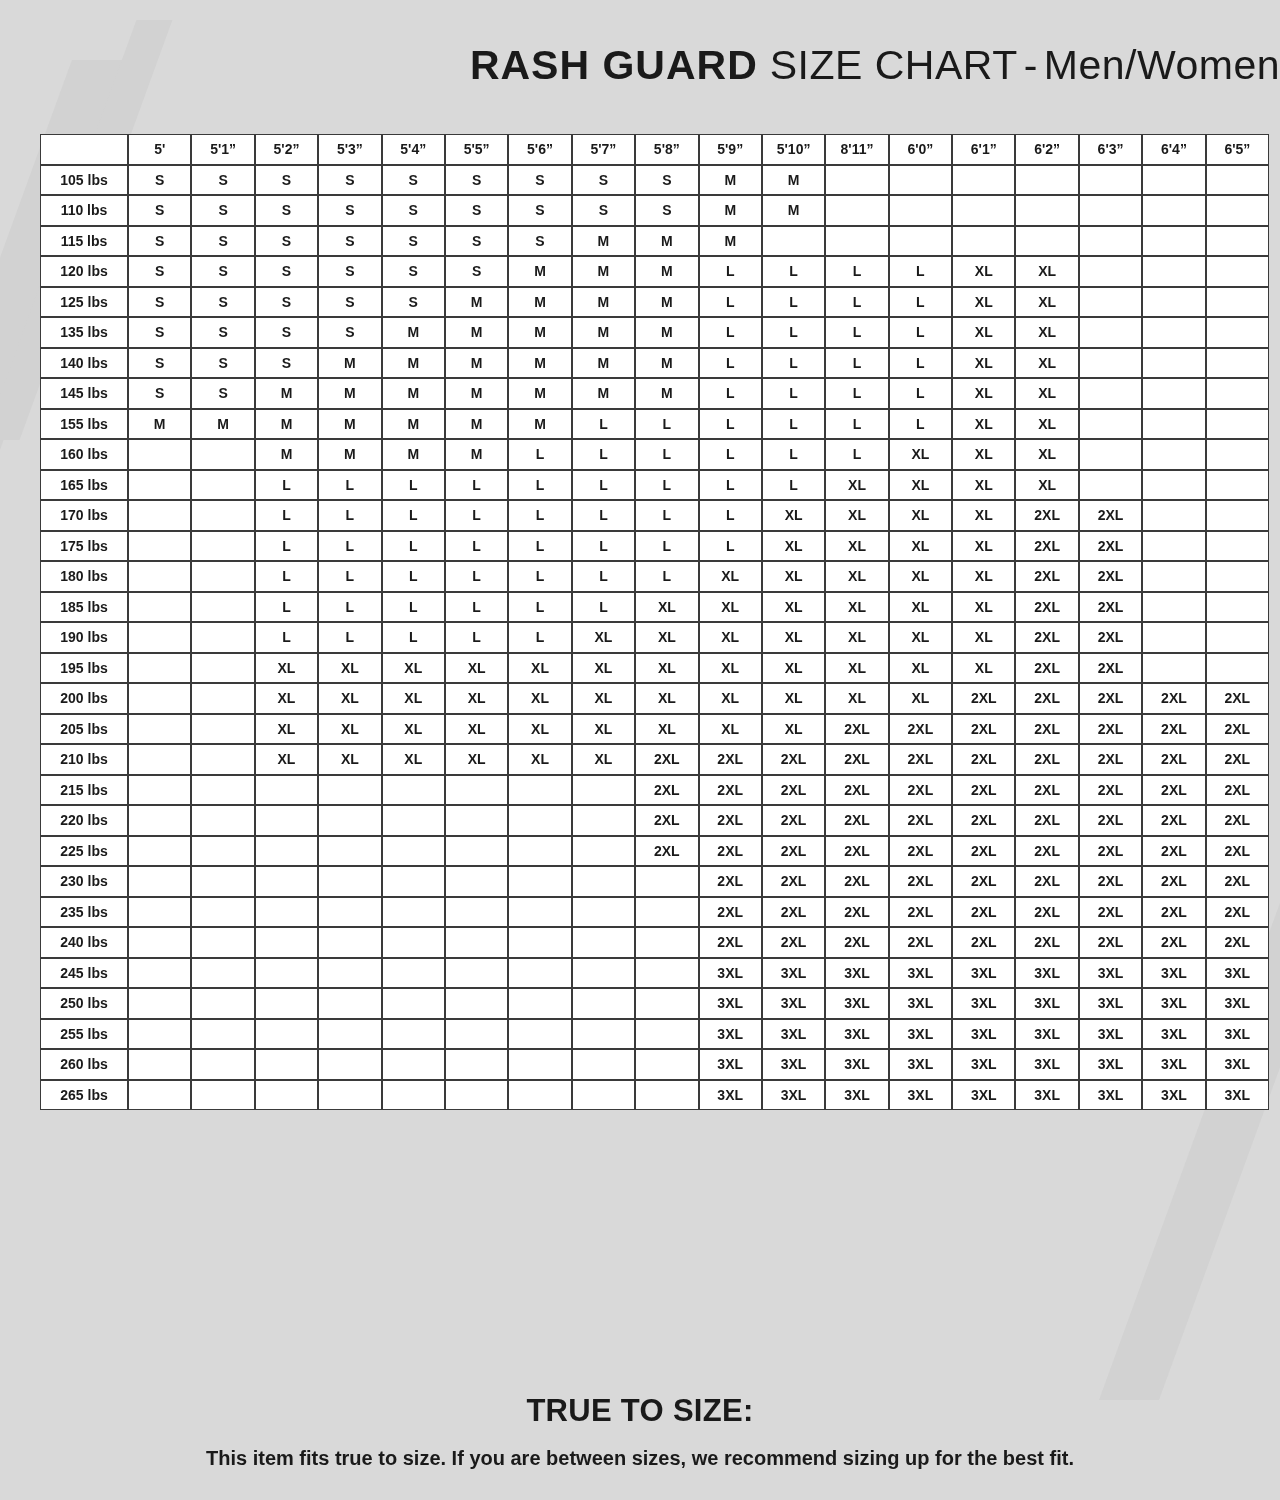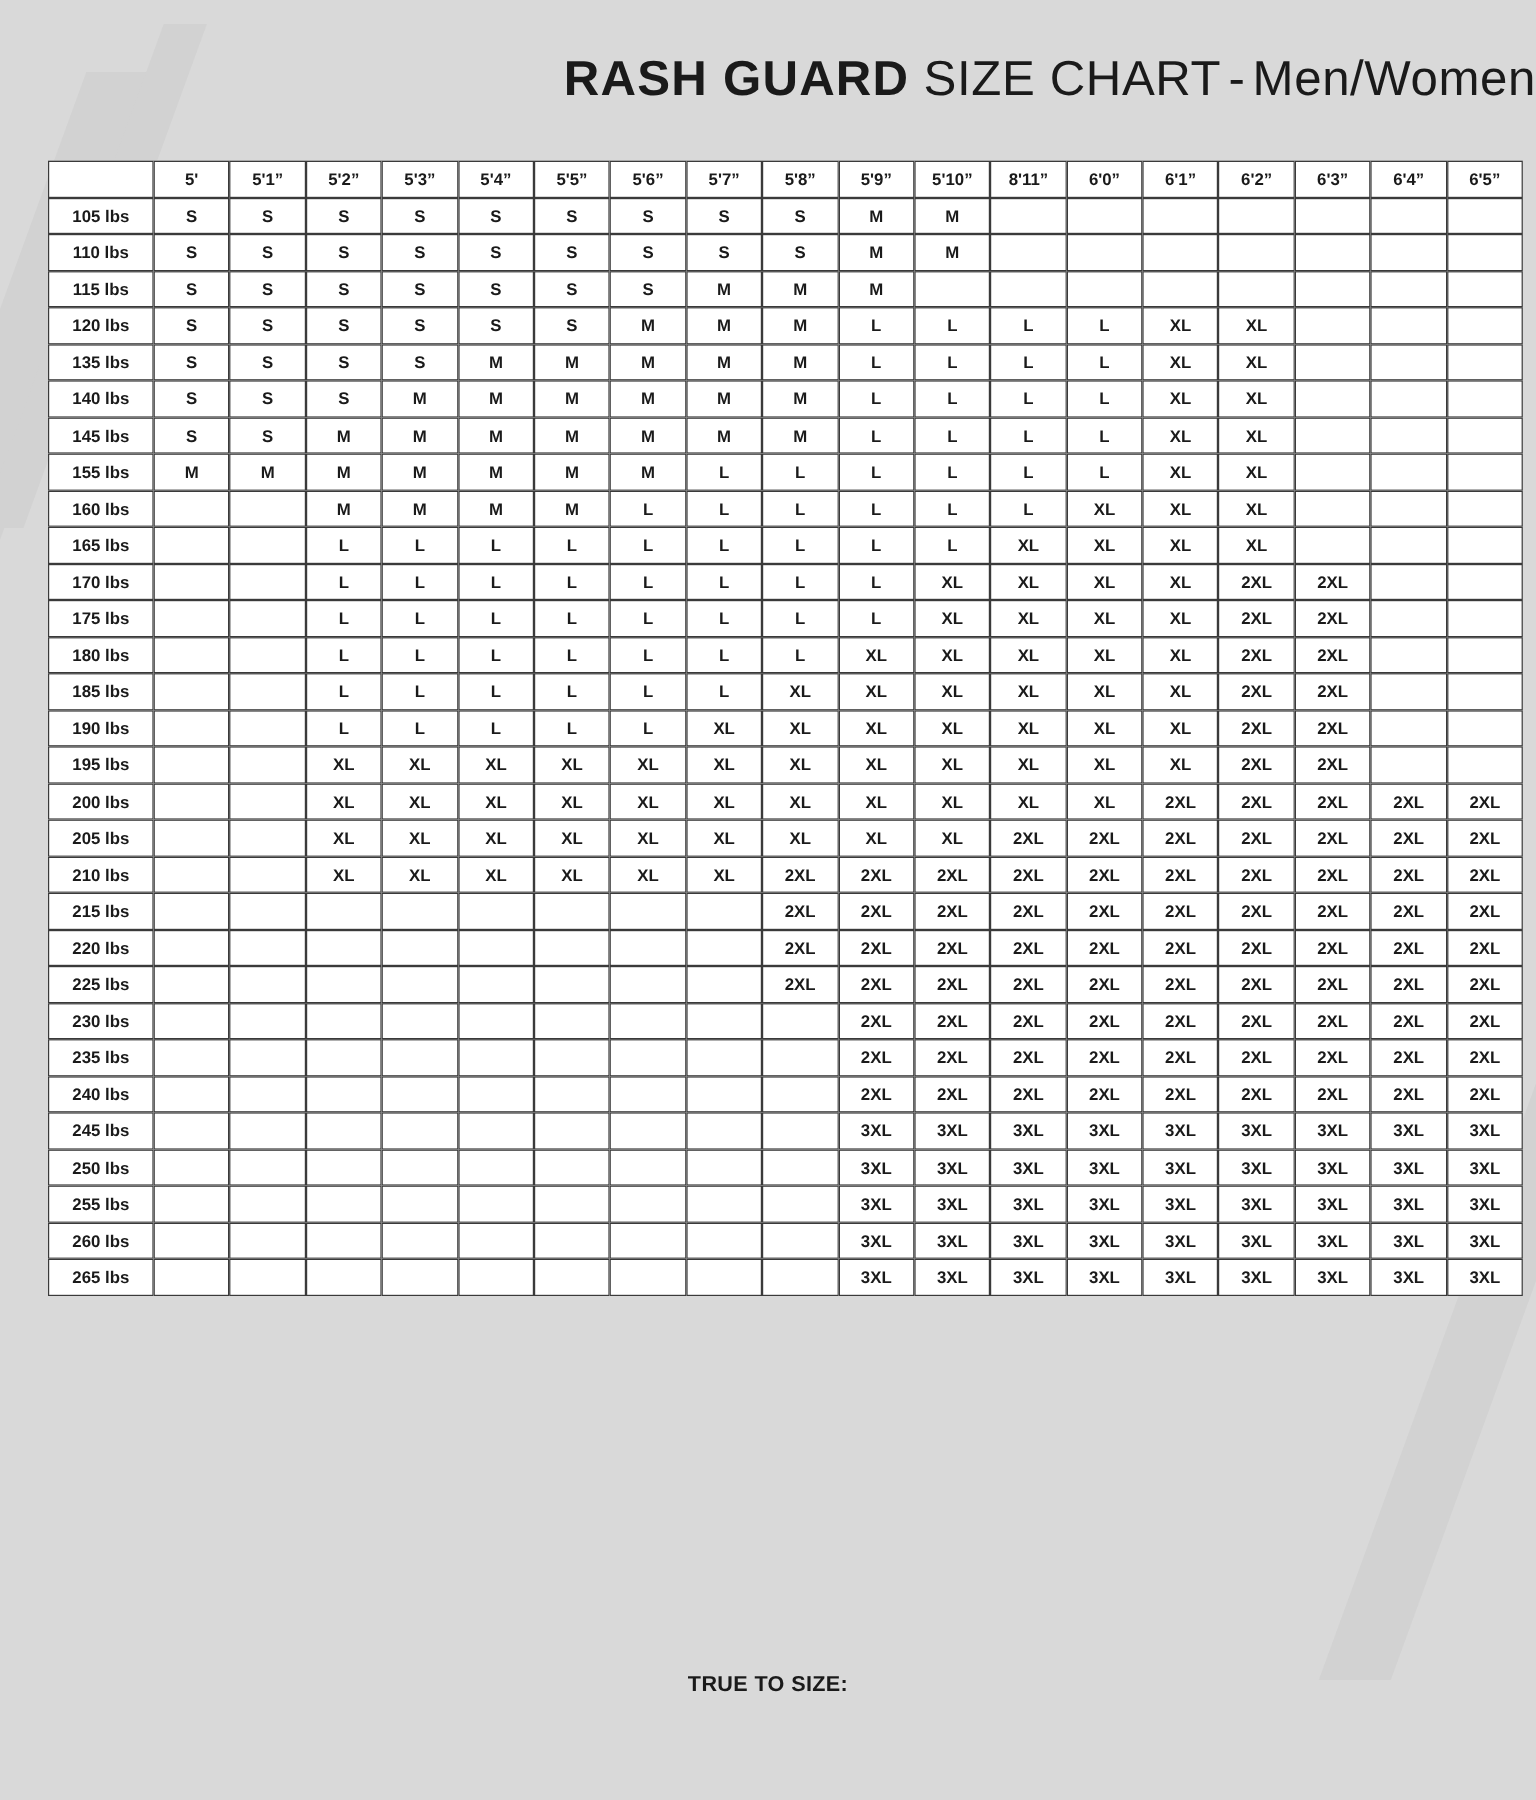--- a/index.html
+++ b/index.html
@@ -99,21 +99,21 @@
   td.xxxl{ background: #2fd8e8; }
 
   .footer {
     position: absolute;
     left: 0;
     right: 0;
     top: 1393px;
     text-align: center;
   }
   .footer .true-to-size {
-    font-size: 18px;
+    font-size: 31px;
     font-weight: bold;
     letter-spacing: 0.3px;
   }
   .footer .note {
     margin-top: 18px;
     font-size: 20px;
     font-weight: bold;
   }
 </style>
 </head>
@@ -254,20 +254,41 @@
           <td class="l">L</td>
           <td class="l">L</td>
           <td class="l">L</td>
           <td class="xl">XL</td>
           <td class="xl">XL</td>
           <td class="empty"></td>
           <td class="empty"></td>
           <td class="empty"></td>
         </tr>
         <tr>
+          <td class="rowhead">125 lbs</td>
+          <td class="s">S</td>
+          <td class="s">S</td>
+          <td class="s">S</td>
+          <td class="s">S</td>
+          <td class="s">S</td>
+          <td class="m">M</td>
+          <td class="m">M</td>
+          <td class="m">M</td>
+          <td class="m">M</td>
+          <td class="l">L</td>
+          <td class="l">L</td>
+          <td class="l">L</td>
+          <td class="l">L</td>
+          <td class="xl">XL</td>
+          <td class="xl">XL</td>
+          <td class="empty"></td>
+          <td class="empty"></td>
+          <td class="empty"></td>
+        </tr>
+        <tr>
           <td class="rowhead">135 lbs</td>
           <td class="s">S</td>
           <td class="s">S</td>
           <td class="s">S</td>
           <td class="s">S</td>
           <td class="m">M</td>
           <td class="m">M</td>
           <td class="m">M</td>
           <td class="m">M</td>
           <td class="m">M</td>
@@ -805,13 +826,14 @@
           <td class="xxxl">3XL</td>
           <td class="xxxl">3XL</td>
           <td class="xxxl">3XL</td>
         </tr>
       </tbody>
   </table>
 </div>
 
 <div class="footer">
   <div class="true-to-size">TRUE TO SIZE:</div>
+  <div class="note">This item fits true to size. If you are between sizes, we recommend sizing up for the best fit.</div>
 </div>
 
 </body></html>

